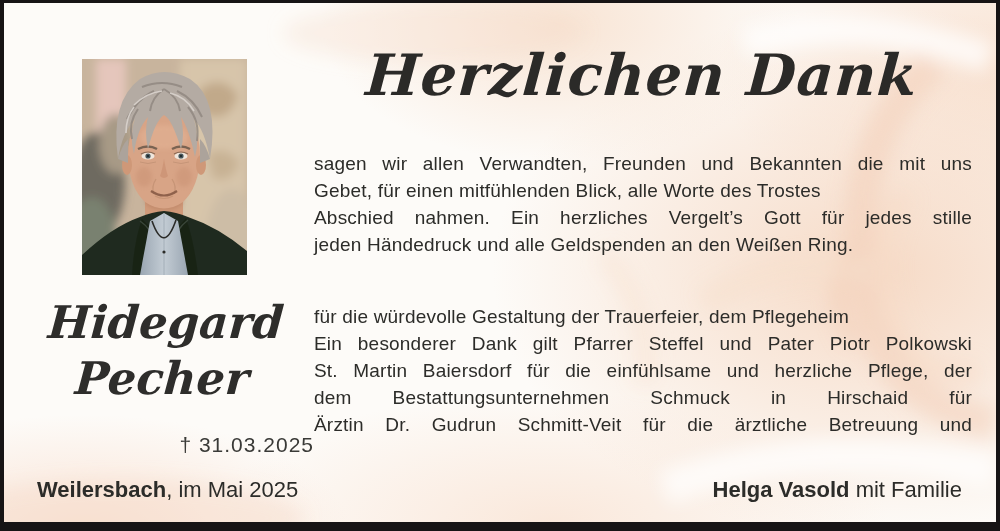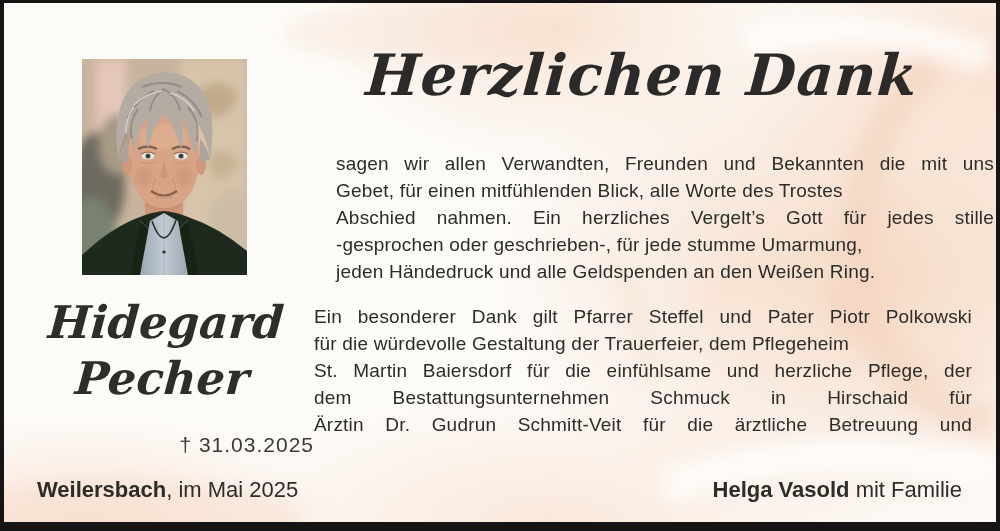--- a/index.html
+++ b/index.html
@@ -23,21 +23,21 @@
   .photo{position:absolute;left:78px;top:56px;width:165px;height:216px;overflow:hidden;}
 
   .name-block{position:absolute;left:10px;top:292px;width:300px;text-align:center;
               font-family:"DejaVu Serif",serif;font-style:italic;font-weight:bold;
               color:#2e2d2b;line-height:56px;font-size:45px;transform:skewX(-4deg);}
   .death-date{position:absolute;left:10px;top:430px;width:300px;text-align:right;
               font-size:21px;letter-spacing:1px;color:#3a3a37;}
 
   .bodycol{position:absolute;left:310px;width:658px;font-size:19px;line-height:27px;
            letter-spacing:.2px;color:#2c2c29;}
-  .p1{top:147px;margin-left:22px;} .p2{top:300px;}
+  .p1{top:147px;} .p2{top:300px;}
   .line{white-space:nowrap;}
   .line.j{white-space:normal;text-align:justify;text-align-last:justify;text-justify:inter-word;}
 
   .footer-left{position:absolute;left:33px;top:474px;font-size:22px;color:#2c2c29;}
   .footer-right{position:absolute;right:34px;top:474px;font-size:22px;color:#2c2c29;text-align:right;}
   .b{font-weight:bold;}
 </style>
 </head>
 <body>
 
@@ -147,27 +147,26 @@
       <div class="name-block">
         <div>Hidegard</div>
         <div>Pecher</div>
       </div>
       <div class="death-date">† 31.03.2025</div>
 
       <div class="bodycol p1">
         <div class="line j">sagen wir allen Verwandten, Freunden und Bekannten die mit uns</div>
         <div class="line">Gebet, für einen mitfühlenden Blick, alle Worte des Trostes</div>
         <div class="line j">Abschied nahmen. Ein herzliches Vergelt’s Gott für jedes stille</div>
-        <div class="line">-gesprochen oder geschrieben-, für jede stumme Umarmung,</div>
         <div class="line">jeden Händedruck und alle Geldspenden an den Weißen Ring.</div>
       </div>
 
       <div class="bodycol p2">
+        <div class="line">für die würdevolle Gestaltung der Trauerfeier, dem Pflegeheim</div>
         <div class="line j">Ein besonderer Dank gilt Pfarrer Steffel und Pater Piotr Polkowski</div>
-        <div class="line">für die würdevolle Gestaltung der Trauerfeier, dem Pflegeheim</div>
         <div class="line j">St. Martin Baiersdorf für die einfühlsame und herzliche Pflege, der</div>
         <div class="line j">dem Bestattungsunternehmen Schmuck in Hirschaid für</div>
         <div class="line j">Ärztin Dr. Gudrun Schmitt-Veit für die ärztliche Betreuung und</div>
       </div>
 
       <div class="footer-left">
         <span class="b">Weilersbach</span><span>, im Mai 2025</span>
       </div>
       <div class="footer-right">
         <span class="b">Helga Vasold</span><span> mit Familie</span>

